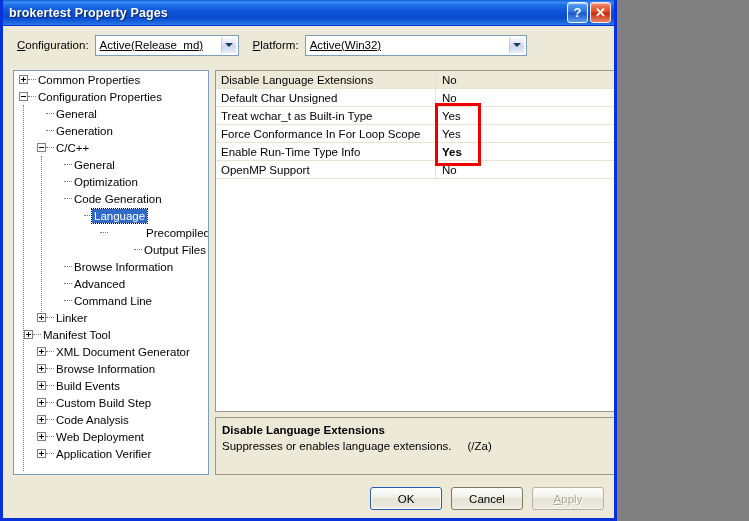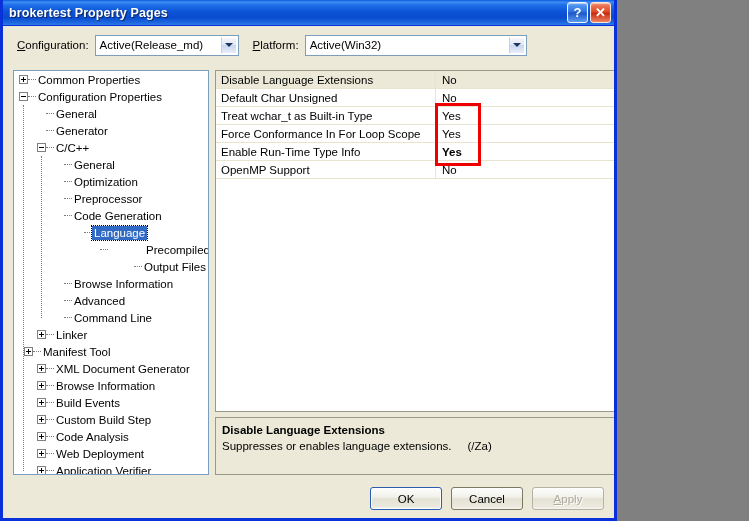--- a/index.html
+++ b/index.html
@@ -102,20 +102,21 @@
     display: flex;
     align-items: center;
     cursor: default;
   }
   .combo .cval {
     padding-left: 4px;
     font-size: 11.5px;
     color: #000;
     white-space: nowrap;
     overflow: hidden;
+    text-decoration: underline;
   }
   .combo .carrow {
     position: absolute;
     right: 1px; top: 1px;
     width: 16px; height: 17px;
     background: linear-gradient(to bottom, #f6f7fb 0%, #dfe6f5 45%, #c9d6ef 50%, #e7edfa 100%);
     border: 1px solid #ffffff;
     border-left: 1px solid #c5d0e4;
     box-sizing: border-box;
     display: flex;
@@ -355,41 +356,36 @@
         <span class="tlabel">Configuration Properties</span>
       </div>
       <div class="tree-row" style="padding-left: 23px;">
         <div class="tspace" style="width: 9px;"></div>
         <div class="tdash"></div>
         <span class="tlabel">General</span>
       </div>
       <div class="tree-row" style="padding-left: 23px;">
         <div class="tspace" style="width: 9px;"></div>
         <div class="tdash"></div>
-        <span class="tlabel">Generator</span>
+        <span class="tlabel">Generation</span>
       </div>
       <div class="tree-row" style="padding-left: 23px;">
         <div class="tw"></div>
         <div class="tdash"></div>
         <span class="tlabel">C/C++</span>
       </div>
       <div class="tree-row" style="padding-left: 41px;">
         <div class="tspace" style="width: 9px;"></div>
         <div class="tdash"></div>
         <span class="tlabel">General</span>
       </div>
       <div class="tree-row" style="padding-left: 41px;">
         <div class="tspace" style="width: 9px;"></div>
         <div class="tdash"></div>
         <span class="tlabel">Optimization</span>
-      </div>
-      <div class="tree-row" style="padding-left: 41px;">
-        <div class="tspace" style="width: 9px;"></div>
-        <div class="tdash"></div>
-        <span class="tlabel">Preprocessor</span>
       </div>
       <div class="tree-row" style="padding-left: 41px;">
         <div class="tspace" style="width: 9px;"></div>
         <div class="tdash"></div>
         <span class="tlabel">Code Generation</span>
       </div>
       <div class="tree-row selected" style="padding-left: 61px;">
         <div class="tspace" style="width: 9px;"></div>
         <div class="tdash"></div>
         <span class="tlabel">Language</span>

